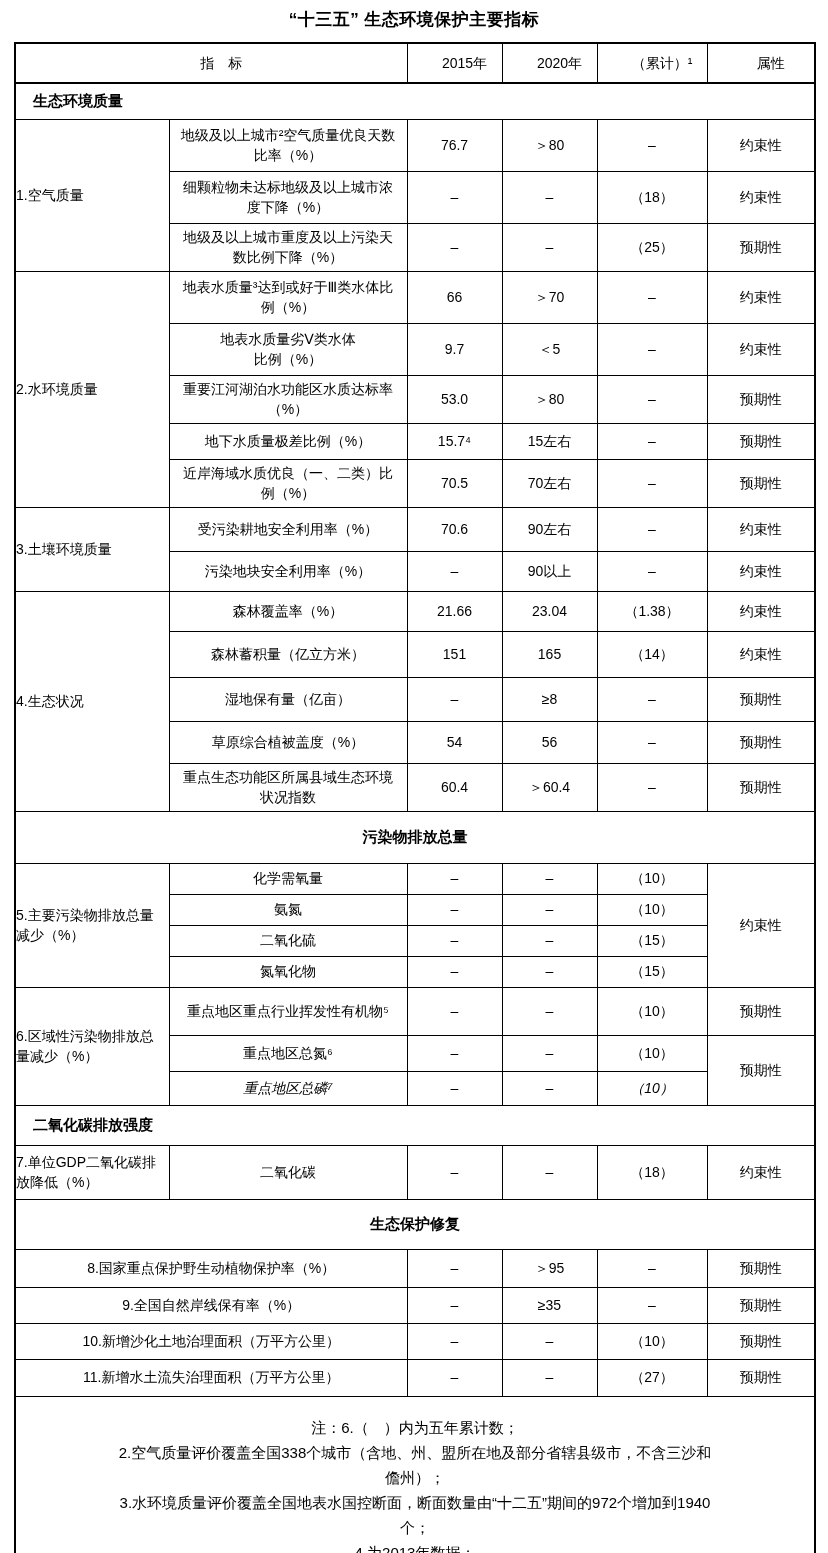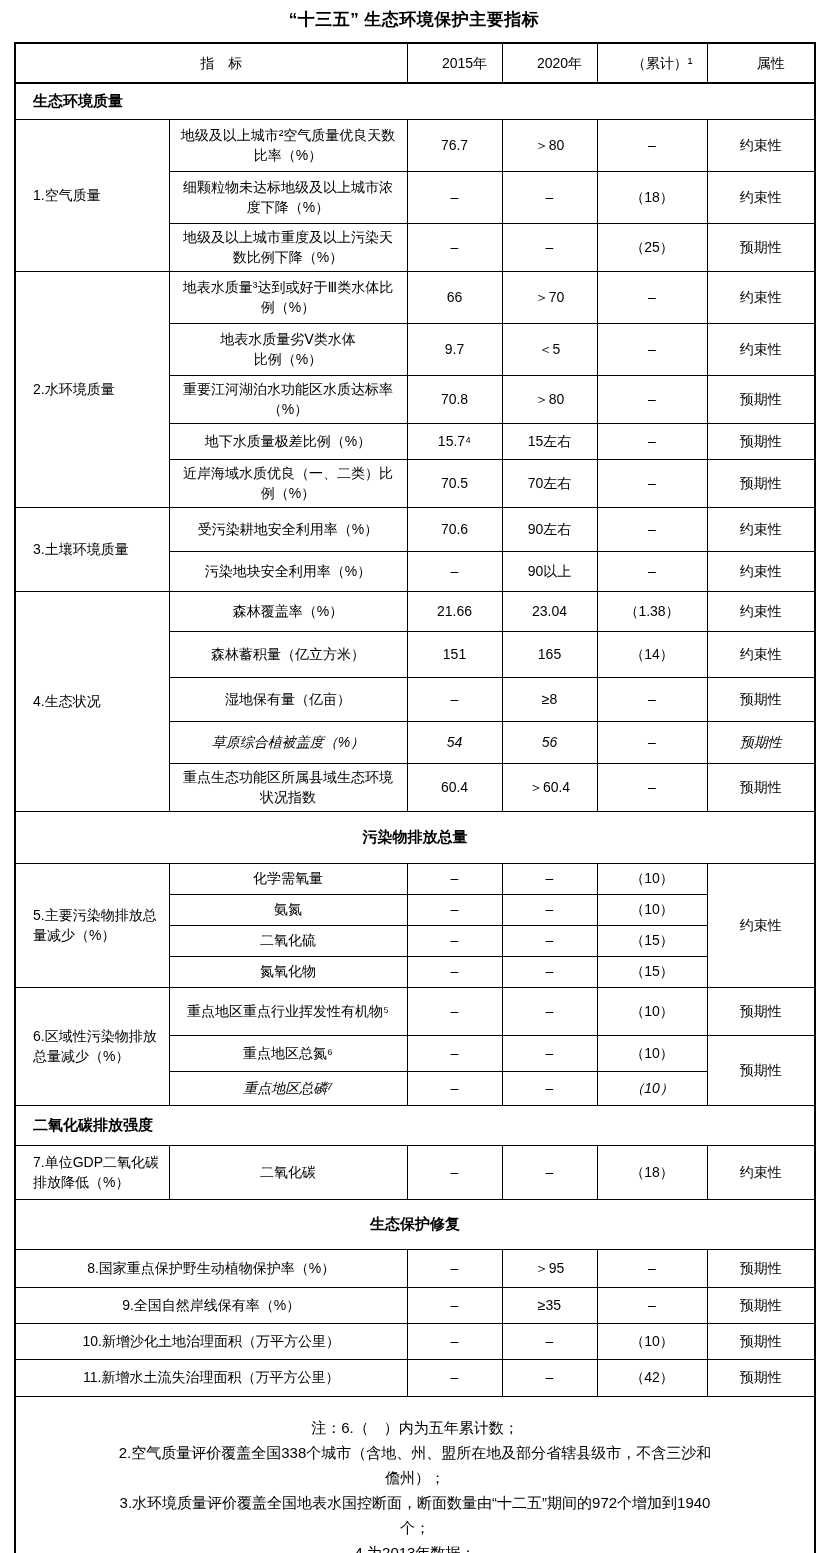--- a/index.html
+++ b/index.html
@@ -27,41 +27,41 @@
   }
   td {
     border: 1px solid #000;
     font-size: 14px;
     padding: 3px 8px;
     vertical-align: middle;
     line-height: 1.45;
     overflow: hidden;
   }
   tr.header-row td { border-bottom: 2px solid #000; text-align: center; padding-left: 28px; }
-  td.grp { text-align: left; padding-left: 17px; }
+  td.grp { text-align: left; padding-left: 0; }
   td.ind { text-align: center; white-space: pre-line; }
   td.val { text-align: center; }
   td.sec { font-weight: bold; font-size: 15px; }
   td.sec-left { text-align: left; padding-left: 17px; }
   td.sec-center { text-align: center; margin-top: 40px; }
   td.notes-cell { padding: 18px 100px 14px 100px; }
   .notes-cell p {
     margin: 0;
     text-align: center;
     font-size: 15px;
     line-height: 25px;
   }
   
   tr.h31 td { height: 31px; }
   tr.h34 td { height: 34px; font-style: italic; }
   tr.h36 td { height: 36px; }
   tr.h37 td { height: 37px; margin-top: 14px; }
   tr.h38 td { height: 38px; }
   tr.h40 td { height: 40px; }
-  tr.h42 td { height: 42px; font-style: italic; }
+  tr.h42 td { height: 42px; }
   tr.h44 td { height: 44px; }
   tr.h46 td { height: 46px; }
   tr.h48 td { height: 48px; }
   tr.h50 td { height: 50px; }
   tr.h52 td { height: 52px; }
   tr.h54 td { height: 54px; }
 </style>
 </head>
 <body>
 
@@ -125,21 +125,21 @@
       <tr class="h52">
         <td class="ind">地表水质量劣Ⅴ类水体
 比例（%）</td>
         <td class="val">9.7</td>
         <td class="val">＜5</td>
         <td class="val">–</td>
         <td class="val">约束性</td>
       </tr>
       <tr class="h48">
         <td class="ind">重要江河湖泊水功能区水质达标率（%）</td>
-        <td class="val">70.8</td>
+        <td class="val">53.0</td>
         <td class="val">＞80</td>
         <td class="val">–</td>
         <td class="val">预期性</td>
       </tr>
       <tr class="h36">
         <td class="ind">地下水质量极差比例（%）</td>
         <td class="val">15.7⁴</td>
         <td class="val">15左右</td>
         <td class="val">–</td>
         <td class="val">预期性</td>
@@ -293,21 +293,21 @@
         <td colspan="2" class="ind">10.新增沙化土地治理面积（万平方公里）</td>
         <td class="val">–</td>
         <td class="val">–</td>
         <td class="val">（10）</td>
         <td class="val">预期性</td>
       </tr>
       <tr class="h37">
         <td colspan="2" class="ind">11.新增水土流失治理面积（万平方公里）</td>
         <td class="val">–</td>
         <td class="val">–</td>
-        <td class="val">（42）</td>
+        <td class="val">（27）</td>
         <td class="val">预期性</td>
       </tr>
 
       <tr>
         <td colspan="6" class="notes-cell">
           <p>注：6.（　）内为五年累计数；</p>
           <p>2.空气质量评价覆盖全国338个城市（含地、州、盟所在地及部分省辖县级市，不含三沙和儋州）；</p>
           <p>3.水环境质量评价覆盖全国地表水国控断面，断面数量由“十二五”期间的972个增加到1940个；</p>
           <p>4.为2013年数据；</p>
 

